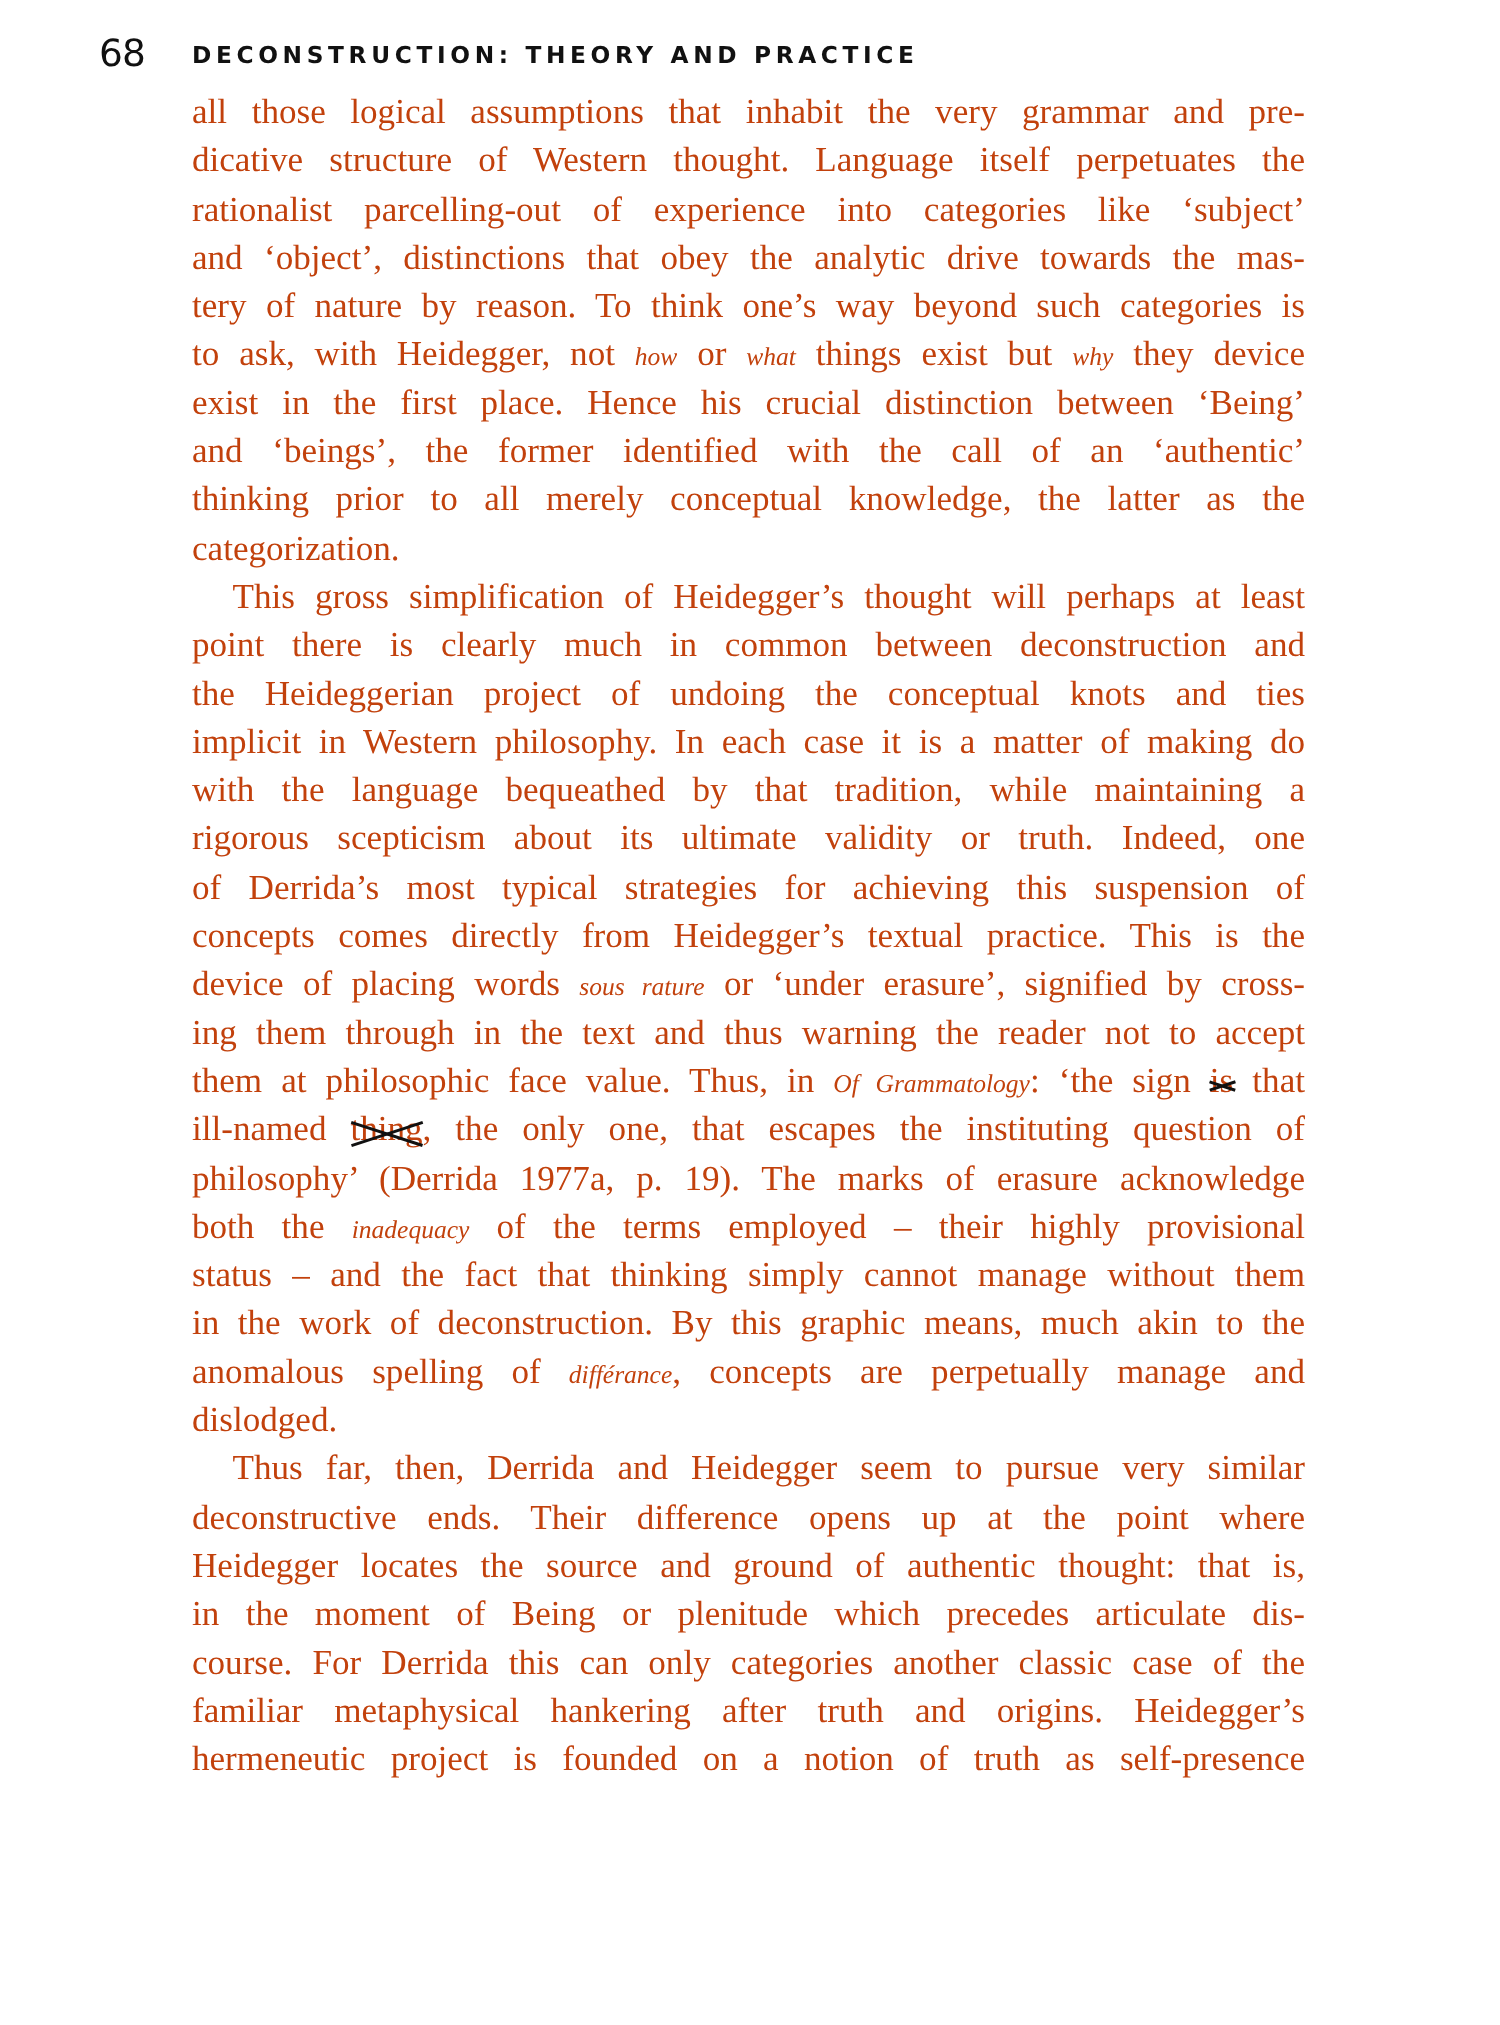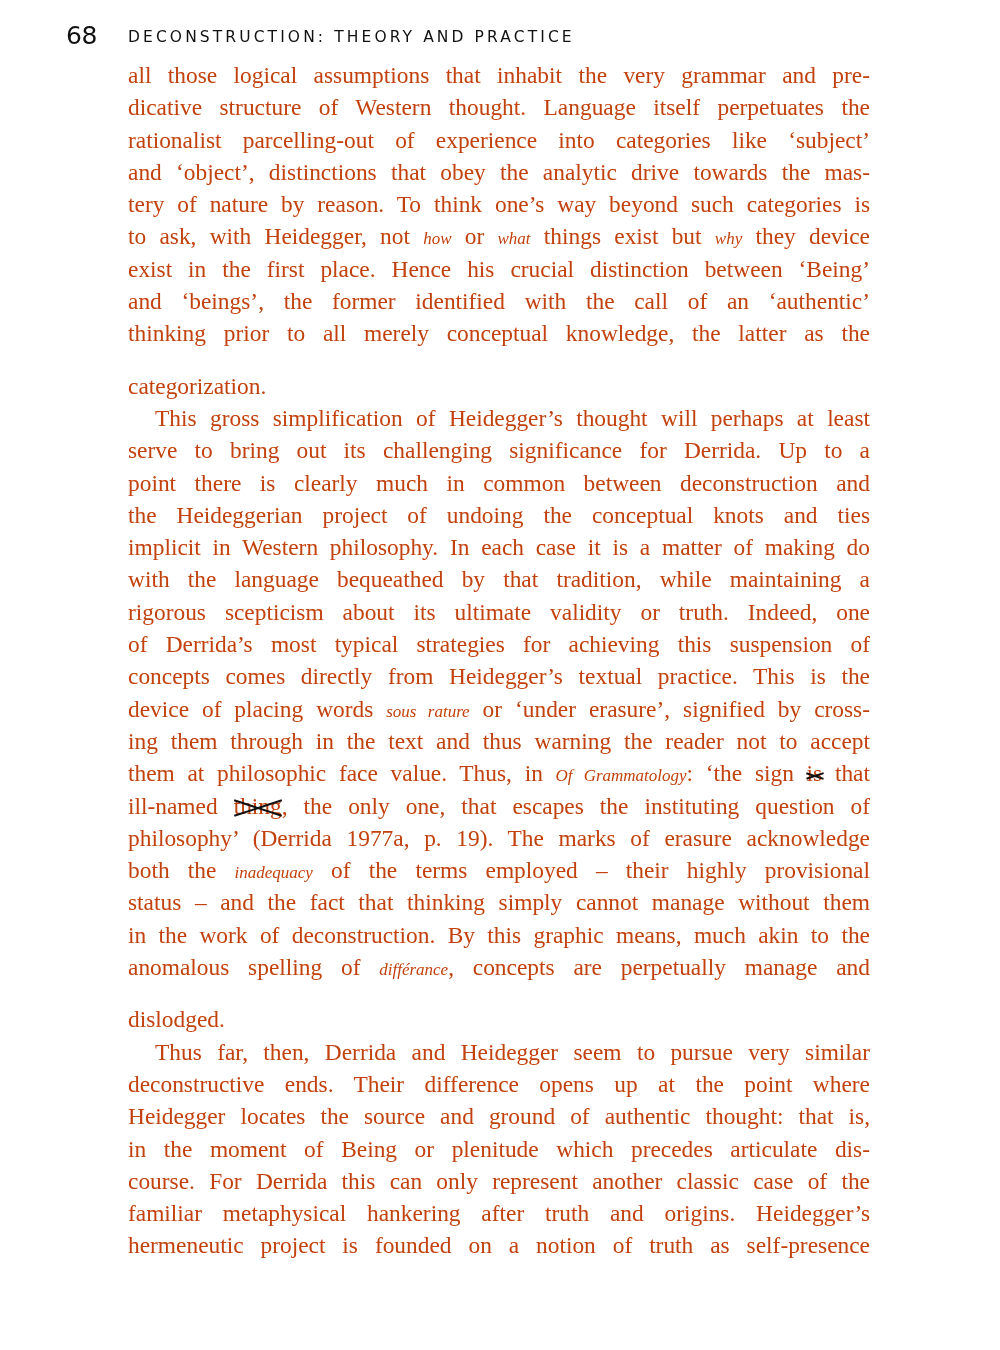--- a/index.html
+++ b/index.html
@@ -28,20 +28,21 @@
       letter-spacing: -0.5px;
       color: #111;
       width: 62px;
     }
     .running-title {
       font-family: "DejaVu Sans", sans-serif;
       font-size: 15.5px;
       letter-spacing: 3.1px;
       color: #111;
       margin-top: 3px;
+      font-weight: bold;
     }
     .text-block {
       position: absolute;
       top: 59px;
       left: 128px;
       width: 742px;
       font-family: "Liberation Serif", serif;
       font-size: 23.4px;
       line-height: 32.3px;
       text-align: justify;
@@ -50,21 +51,20 @@
     .line {
       display: block;
       height: 32.3px;
       white-space: nowrap;
       text-align: justify;
       text-align-last: justify;
       overflow: visible;
     }
     .line.last {
       text-align-last: left;
-      margin-top: 20px;
     }
     .line.indent {
       padding-left: 27px;
     }
     .it {
       font-style: italic;
       font-size: 17px;
     }
     .erased {
       position: relative;
@@ -98,21 +98,20 @@
       <span class="line"><span>and ‘object’, distinctions that obey the analytic drive towards the mas-</span></span>
       <span class="line"><span>tery of nature by reason. To think one’s way beyond such categories is</span></span>
       <span class="line"><span>to ask, with Heidegger, not </span><span class="it">how</span><span> or </span><span class="it">what</span><span> things exist but </span><span class="it">why</span><span> they device</span></span>
       <span class="line"><span>exist in the first place. Hence his crucial distinction between ‘Being’</span></span>
       <span class="line"><span>and ‘beings’, the former identified with the call of an ‘authentic’</span></span>
       <span class="line"><span>thinking prior to all merely conceptual knowledge, the latter as the</span></span>
       <span class="line last"><span>categorization.</span></span>
     </div>
     <div>
       <span class="line indent"><span>This gross simplification of Heidegger’s thought will perhaps at least</span></span>
-      <span class="line"><span>serve to bring out its challenging significance for Derrida. Up to a</span></span>
       <span class="line"><span>point there is clearly much in common between deconstruction and</span></span>
       <span class="line"><span>the Heideggerian project of undoing the conceptual knots and ties</span></span>
       <span class="line"><span>implicit in Western philosophy. In each case it is a matter of making do</span></span>
       <span class="line"><span>with the language bequeathed by that tradition, while maintaining a</span></span>
       <span class="line"><span>rigorous scepticism about its ultimate validity or truth. Indeed, one</span></span>
       <span class="line"><span>of Derrida’s most typical strategies for achieving this suspension of</span></span>
       <span class="line"><span>concepts comes directly from Heidegger’s textual practice. This is the</span></span>
       <span class="line"><span>device of placing words </span><span class="it">sous rature</span><span> or ‘under erasure’, signified by cross-</span></span>
       <span class="line"><span>ing them through in the text and thus warning the reader not to accept</span></span>
       <span class="line"><span>them at philosophic face value. Thus, in </span><span class="it">Of Grammatology</span><span>: ‘the sign </span><span class="erased">is</span><span> that</span></span>
@@ -122,17 +121,17 @@
       <span class="line"><span>status – and the fact that thinking simply cannot manage without them</span></span>
       <span class="line"><span>in the work of deconstruction. By this graphic means, much akin to the</span></span>
       <span class="line"><span>anomalous spelling of </span><span class="it">différance</span><span>, concepts are perpetually manage and</span></span>
       <span class="line last"><span>dislodged.</span></span>
     </div>
     <div>
       <span class="line indent"><span>Thus far, then, Derrida and Heidegger seem to pursue very similar</span></span>
       <span class="line"><span>deconstructive ends. Their difference opens up at the point where</span></span>
       <span class="line"><span>Heidegger locates the source and ground of authentic thought: that is,</span></span>
       <span class="line"><span>in the moment of Being or plenitude which precedes articulate dis-</span></span>
-      <span class="line"><span>course. For Derrida this can only represent another classic case of the</span></span>
+      <span class="line"><span>course. For Derrida this can only categories another classic case of the</span></span>
       <span class="line"><span>familiar metaphysical hankering after truth and origins. Heidegger’s</span></span>
       <span class="line"><span>hermeneutic project is founded on a notion of truth as self-presence</span></span>
     </div>
   </div>
 
 </body></html>

